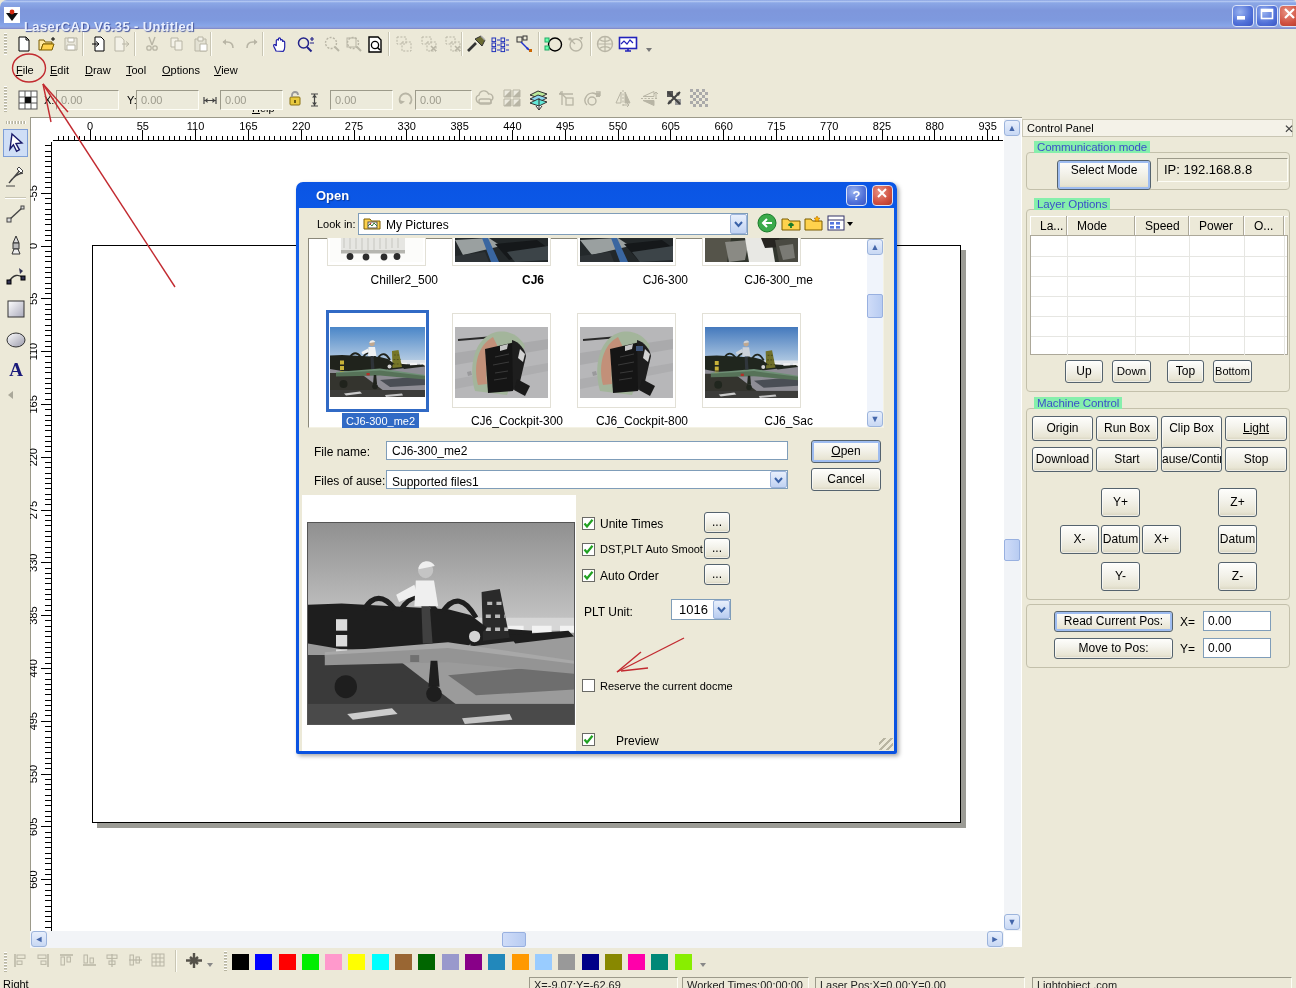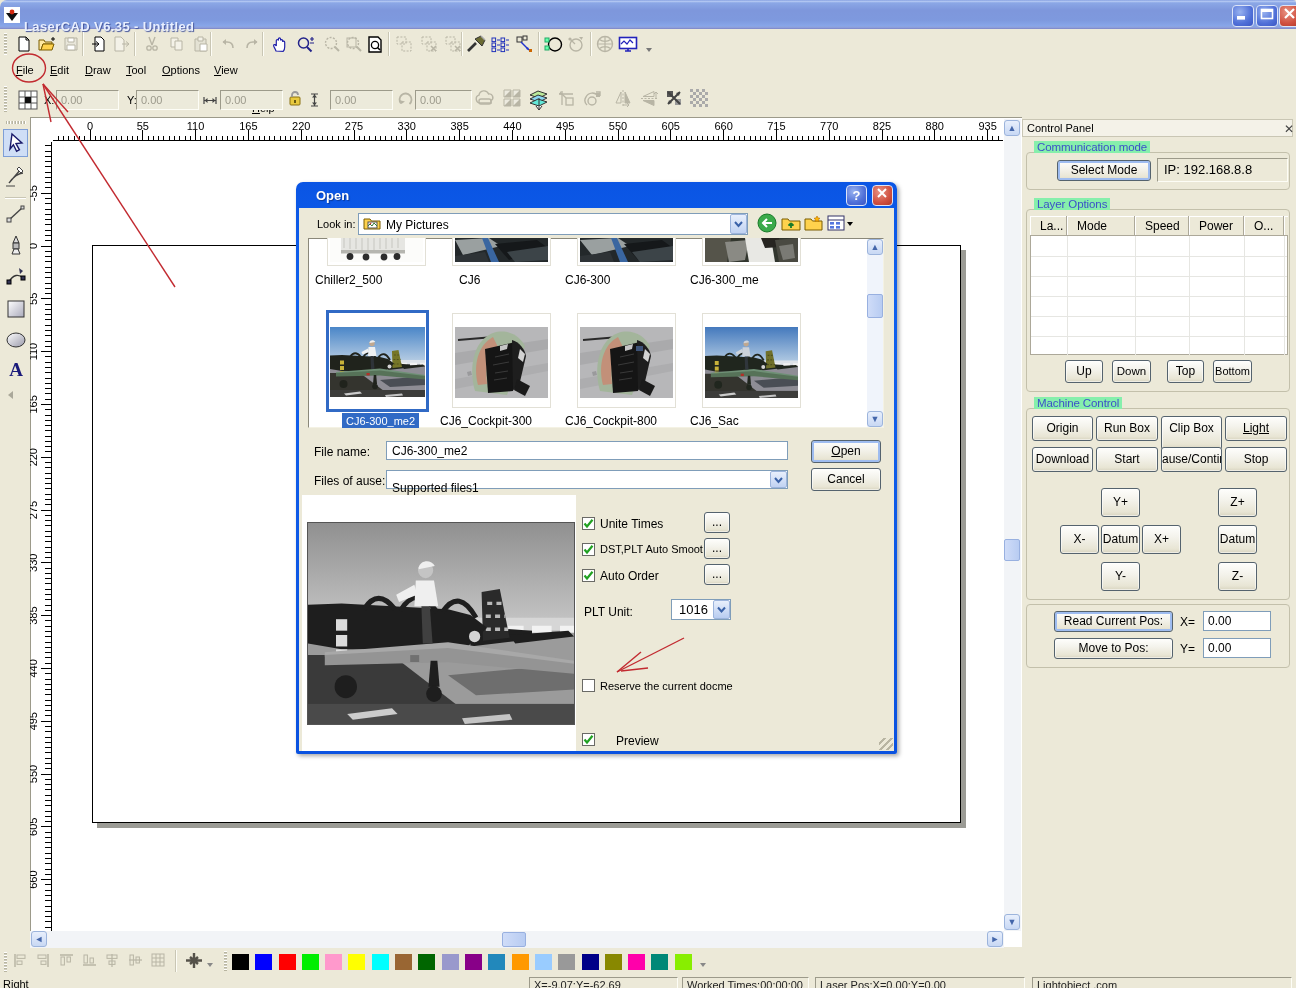--- a/index.html
+++ b/index.html
@@ -20,21 +20,21 @@
 .xpbtn{position:absolute;border:1px solid #55636e;border-radius:3px;text-align:center;color:#000;
 background:linear-gradient(180deg,#fefefc 0%,#f4f3ec 40%,#e8e5d4 85%,#d8d4c0 100%);
 box-shadow:inset 0 0 0 1px rgba(255,255,255,.55);}
 .xpbtn.focus{box-shadow:inset 0 0 0 2px #9ebcf0, inset 0 0 0 1px rgba(255,255,255,.5);}
 .cb{position:absolute;width:13px;height:13px;background:#fff;border:1px solid #6a6a66;}
 .cb svg{position:absolute;left:0px;top:0px;}
 .gbox{position:absolute;border:1px solid #c3c0ab;border-radius:4px;}
 .glabel{position:absolute;color:#3c50c8;background:#86efac;padding:0 3px;font-size:11.5px;letter-spacing:-0.1px;}
 .sunken{position:absolute;border:1px solid #9c9a8a;border-right-color:#fdfdf6;border-bottom-color:#fdfdf6;}
 .white-in{position:absolute;background:#fff;border:1px solid #7f9db9;}
-.thumblabel{position:absolute;font-size:12px;text-align:left;color:#000;}
+.thumblabel{position:absolute;font-size:12px;text-align:right;color:#000;}
 .sb{position:absolute;background:#f2f4f7;}
 .sbbtn{position:absolute;width:16px;height:16px;border-radius:3px;border:1px solid #9cb4dc;
 background:linear-gradient(180deg,#e8effc,#c8d8f4);color:#4466aa;font-size:9px;text-align:center;line-height:15px;}
 .sbthumb{position:absolute;border-radius:2px;border:1px solid #98b0e0;background:linear-gradient(90deg,#cfdcf8,#b8ccf2);}
 .stbox{position:absolute;top:977px;height:14px;border:1px solid #9c9a8a;border-right-color:#fdfdf6;border-bottom-color:#fdfdf6;
 padding:1px 0 0 4px;font-size:11px;color:#222;}
 </style></head><body>
 <div class="abs" id="titlebar"></div>
 <div class="abs" style="left:4px;top:7px;width:16px;height:16px;background:#fff;"><svg width="16" height="16">
       <path d="M2 6h12l-6 8z" fill="#111"></path>
@@ -465,21 +465,21 @@
 <div class="abs" style="left:4px;top:357px;width:24px;height:26px;display:flex;align-items:center;justify-content:center;">
     <span style="font-weight:bold;color:#1a1a7a;font-size:19px;font-family:Liberation Serif,serif;">A</span>
   </div>
 <div class="abs" style="left:5px;top:197px;width:21px;border-top:1px solid #c9c6b4;border-bottom:1px solid #fff;"></div>
 <div class="abs" style="left:8px;top:391px;width:0;height:0;border-top:4px solid transparent;border-bottom:4px solid transparent;border-right:5px solid #aaa89a;"></div>
 <div class="abs" style="left:1022px;top:115px;width:274px;height:833px;background:#ece9d8;"></div>
 <div class="abs" style="left:1022px;top:119px;width:271px;height:18px;background:#f4f2e8;border:1px solid #c9c6b4;padding:2px 0 0 4px;font-size:11px;">Control Panel</div>
 <div class="abs" style="left:1284px;top:122px;font-size:12px;color:#444;">✕</div>
 <div class="gbox" style="left:1026px;top:152px;width:264px;height:38px;"></div>
 <div class="glabel" style="left:1034px;top:141px;">Communication mode</div>
-<div class="xpbtn focus" style="left:1057px;top:160px;width:94px;height:21px;font-size:12px;line-height:19px;">Select Mode</div>
+<div class="xpbtn focus" style="left:1057px;top:160px;width:94px;height:30px;font-size:12px;line-height:19px;">Select Mode</div>
 <div class="sunken" style="left:1157px;top:158px;width:131px;height:24px;background:#ece9d8;padding:3px 0 0 6px;font-size:13px;">IP: 192.168.8.8</div>
 <div class="gbox" style="left:1026px;top:209px;width:264px;height:183px;"></div>
 <div class="glabel" style="left:1034px;top:198px;">Layer Options</div>
 <div class="abs" style="left:1030px;top:216px;width:258px;height:139px;background:#fff;border:1px solid #aca899;"></div>
 <div class="abs" style="left:1030px;top:216px;width:37px;height:20px;background:#ece9d8;border-right:1px solid #aca899;border-bottom:1px solid #aca899;box-shadow:inset 1px 1px 0 #fff;padding:3px 0 0 10px;font-size:12px;">La...</div>
 <div class="abs" style="left:1067px;top:216px;width:68px;height:20px;background:#ece9d8;border-right:1px solid #aca899;border-bottom:1px solid #aca899;box-shadow:inset 1px 1px 0 #fff;padding:3px 0 0 10px;font-size:12px;">Mode</div>
 <div class="abs" style="left:1135px;top:216px;width:54px;height:20px;background:#ece9d8;border-right:1px solid #aca899;border-bottom:1px solid #aca899;box-shadow:inset 1px 1px 0 #fff;padding:3px 0 0 10px;font-size:12px;">Speed</div>
 <div class="abs" style="left:1189px;top:216px;width:55px;height:20px;background:#ece9d8;border-right:1px solid #aca899;border-bottom:1px solid #aca899;box-shadow:inset 1px 1px 0 #fff;padding:3px 0 0 10px;font-size:12px;">Power</div>
 <div class="abs" style="left:1244px;top:216px;width:40px;height:20px;background:#ece9d8;border-right:1px solid #aca899;border-bottom:1px solid #aca899;box-shadow:inset 1px 1px 0 #fff;padding:3px 0 0 10px;font-size:12px;">O...</div>
 <div class="abs" style="left:1284px;top:216px;width:4px;height:20px;background:#ece9d8;border-bottom:1px solid #aca899;box-shadow:inset 1px 1px 0 #fff;"></div>
@@ -645,21 +645,21 @@
 <div class="thumblabel" style="left:315px;top:273px;width:123px;">Chiller2_500</div>
 <div class="abs" style="left:452px;top:238px;width:99px;height:28px;border:1px solid #e2e0d6;border-top:none;background:#fff;"></div>
 <div class="abs" style="left:455px;top:238px;width:93px;height:24px;"><svg width="93" height="24" viewBox="0 0 93 24" preserveAspectRatio="none">
 <rect width="93" height="24" fill="#23282a"></rect>
 <polygon points="0,2 34,0 46,8 8,17" fill="#9aa0a0"></polygon>
 <polygon points="27,0 33,0 44,24 36,24" fill="#3a66a0"></polygon>
 <polygon points="40,6 82,2 93,10 54,22" fill="#15181a"></polygon>
 <polygon points="52,14 93,8 93,22 60,24" fill="#3c4448"></polygon>
 <polygon points="0,18 30,14 34,24 0,24" fill="#2e3336"></polygon>
 </svg></div>
-<div class="thumblabel" style="left:459px;top:273px;width:123px;">CJ6</div>
+<div class="thumblabel" style="left:421px;top:273px;width:123px;font-weight:bold;">CJ6</div>
 <div class="abs" style="left:577px;top:238px;width:99px;height:28px;border:1px solid #e2e0d6;border-top:none;background:#fff;"></div>
 <div class="abs" style="left:580px;top:238px;width:93px;height:24px;"><svg width="93" height="24" viewBox="0 0 93 24" preserveAspectRatio="none">
 <rect width="93" height="24" fill="#23282a"></rect>
 <polygon points="0,2 38,0 50,8 12,17" fill="#9aa0a0"></polygon>
 <polygon points="31,0 37,0 48,24 40,24" fill="#3a66a0"></polygon>
 <polygon points="44,6 82,2 93,10 58,22" fill="#15181a"></polygon>
 <polygon points="52,14 93,8 93,22 60,24" fill="#3c4448"></polygon>
 <polygon points="0,18 30,14 34,24 0,24" fill="#2e3336"></polygon>
 </svg></div>
 <div class="thumblabel" style="left:565px;top:273px;width:123px;">CJ6-300</div>
@@ -791,21 +791,21 @@
 <div class="thumblabel" style="left:565px;top:414px;width:123px;">CJ6_Cockpit-800</div>
 <div class="thumblabel" style="left:690px;top:414px;width:123px;">CJ6_Sac</div>
 <div class="sb" style="left:867px;top:239px;width:16px;height:188px;background:#f0f4fb;"></div>
 <div class="sbbtn" style="left:867px;top:239px;">▲</div>
 <div class="sbbtn" style="left:867px;top:411px;">▼</div>
 <div class="sbthumb" style="left:867px;top:294px;width:16px;height:24px;"></div>
 <div class="abs" style="left:314px;top:445px;font-size:12px;">File name:</div>
 <div class="white-in" style="left:386px;top:441px;width:402px;height:19px;padding:2px 0 0 5px;font-size:12px;">CJ6-300_me2</div>
 <div class="xpbtn focus" style="left:811px;top:440px;width:70px;height:23px;font-size:12px;line-height:21px;"><u>O</u>pen</div>
 <div class="abs" style="left:314px;top:474px;font-size:12px;">Files of ause:</div>
-<div class="white-in" style="left:386px;top:470px;width:402px;height:19px;padding:10px 0 0 5px;font-size:12px;">Supported files1</div>
+<div class="white-in" style="left:386px;top:470px;width:402px;height:19px;padding:4px 0 0 5px;font-size:12px;">Supported files1</div>
 <div class="abs" style="left:770px;top:471px;width:17px;height:17px;border-radius:2px;border:1px solid #9cb4dc;background:linear-gradient(180deg,#e8effc,#c0d2f2);"><svg width="15" height="15">
       <path d="M4 6l3.5 4L11 6" stroke="#3a62a8" stroke-width="2" fill="none"></path>
     </svg></div>
 <div class="xpbtn " style="left:811px;top:468px;width:70px;height:23px;font-size:12px;line-height:21px;">Cancel</div>
 <div class="abs" style="left:302px;top:495px;width:274px;height:256px;background:#fff;"></div>
 <div class="abs" style="left:307px;top:522px;width:268px;height:203px;border:1px solid #555;"><svg width="266" height="201" viewBox="0 0 95 70" preserveAspectRatio="none">
 <defs>
         <linearGradient id="skyg" x1="0" y1="0" x2="0" y2="1">
 <stop offset="0" stop-color="#909090"></stop>
           <stop offset="1" stop-color="#c9c9c9"></stop>

